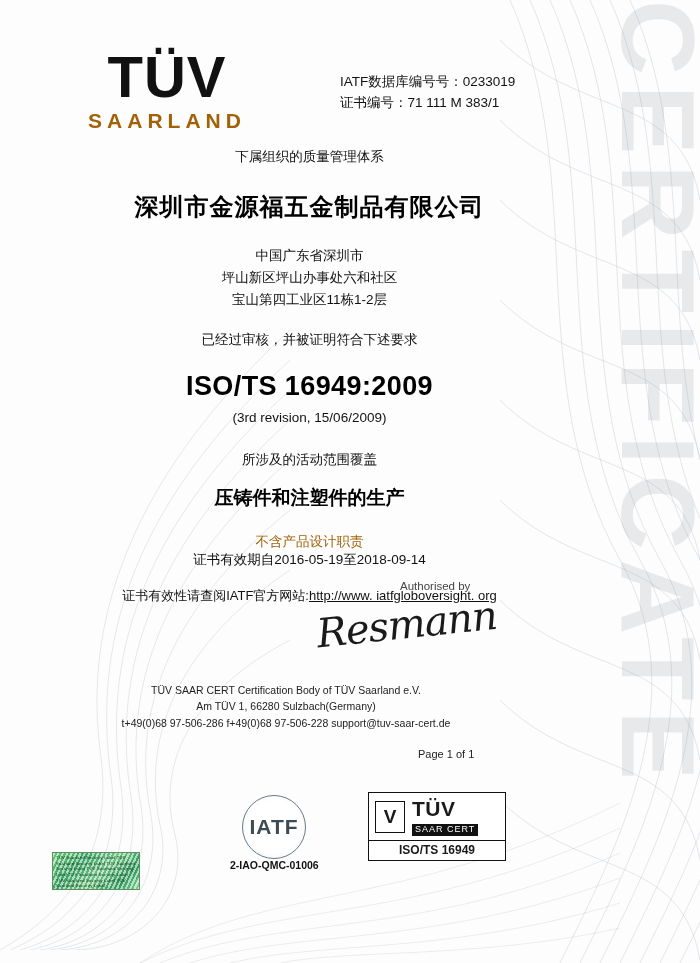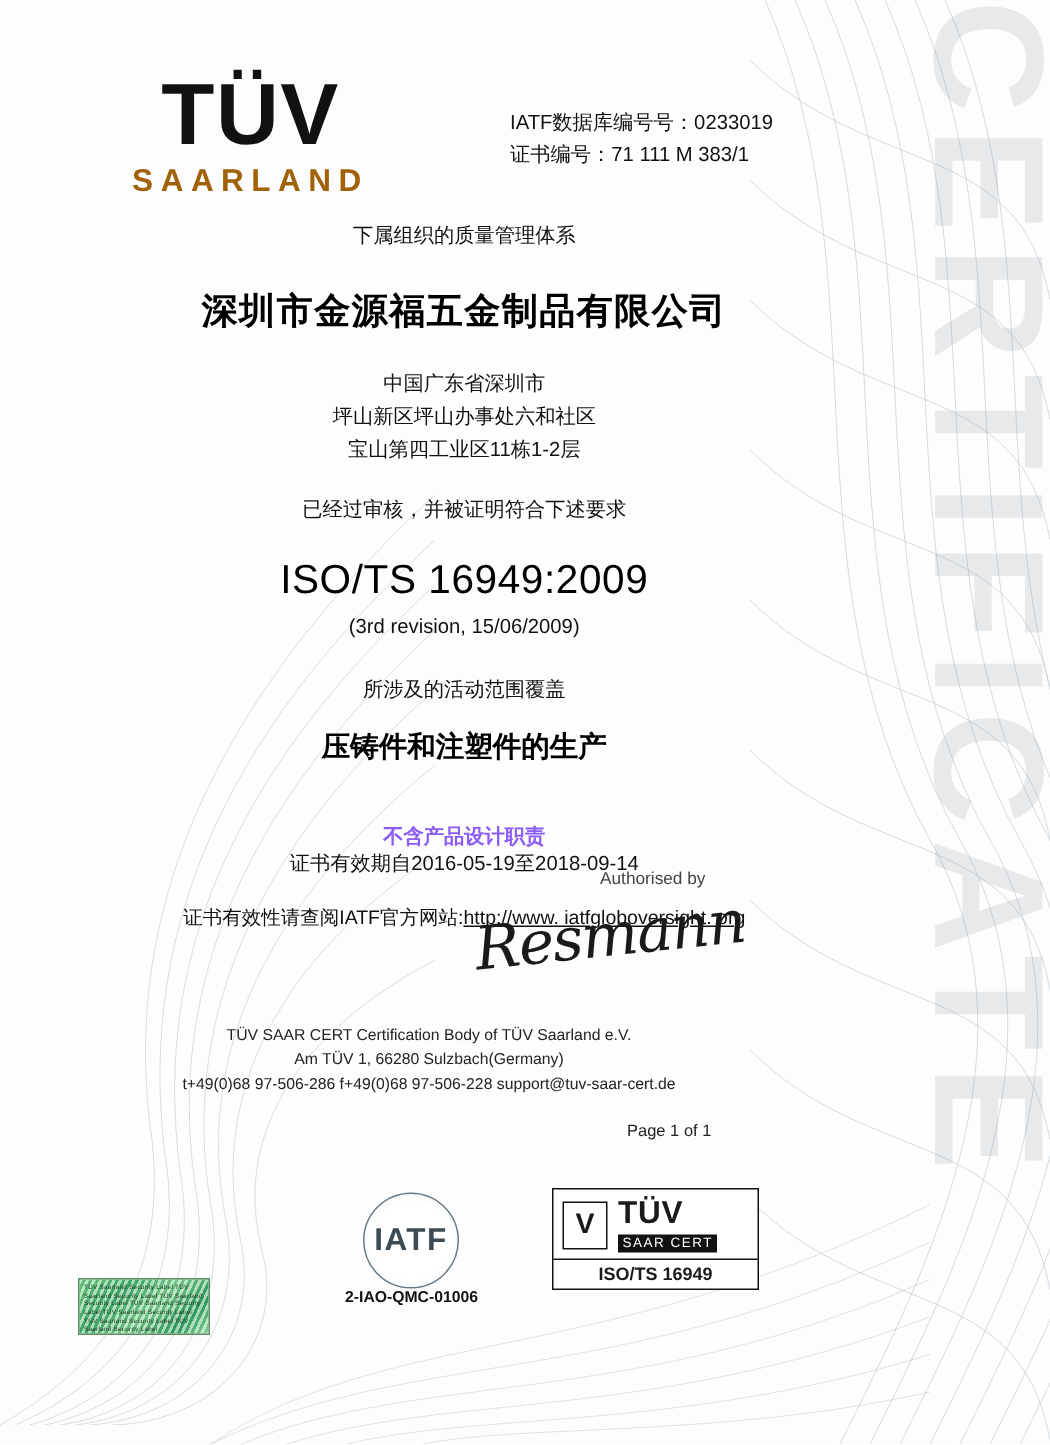--- a/index.html
+++ b/index.html
@@ -135,45 +135,44 @@
     color: #111;
   }
   .conform-line {
     margin-top: 20px;
     font-size: 13.5px;
     color: #111;
   }
   .standard {
     margin-top: 22px;
     font-size: 27px;
-    font-weight: 400;
+    font-weight: 700;
     color: #000;
     letter-spacing: 0.4px;
   }
   .revision {
     margin-top: 8px;
     font-size: 13.5px;
     color: #111;
   }
   .scope-label {
     margin-top: 26px;
     font-size: 13.5px;
     color: #111;
   }
   .scope-value {
     margin-top: 16px;
     font-size: 19px;
     font-weight: 700;
     color: #000;
   }
   .exclusion {
-    margin-top: 38px;
-    font-size: 13.5px;
-    color: #8b5cf6;
-    font-weight: bold;
+    margin-top: 22px;
+    font-size: 13.5px;
+    color: #a16207;
   }
   .validity {
     margin-top: 0;
     font-size: 13.5px;
     color: #111;
   }
   .verify {
     margin-top: 18px;
     font-size: 13px;
     color: #111;

